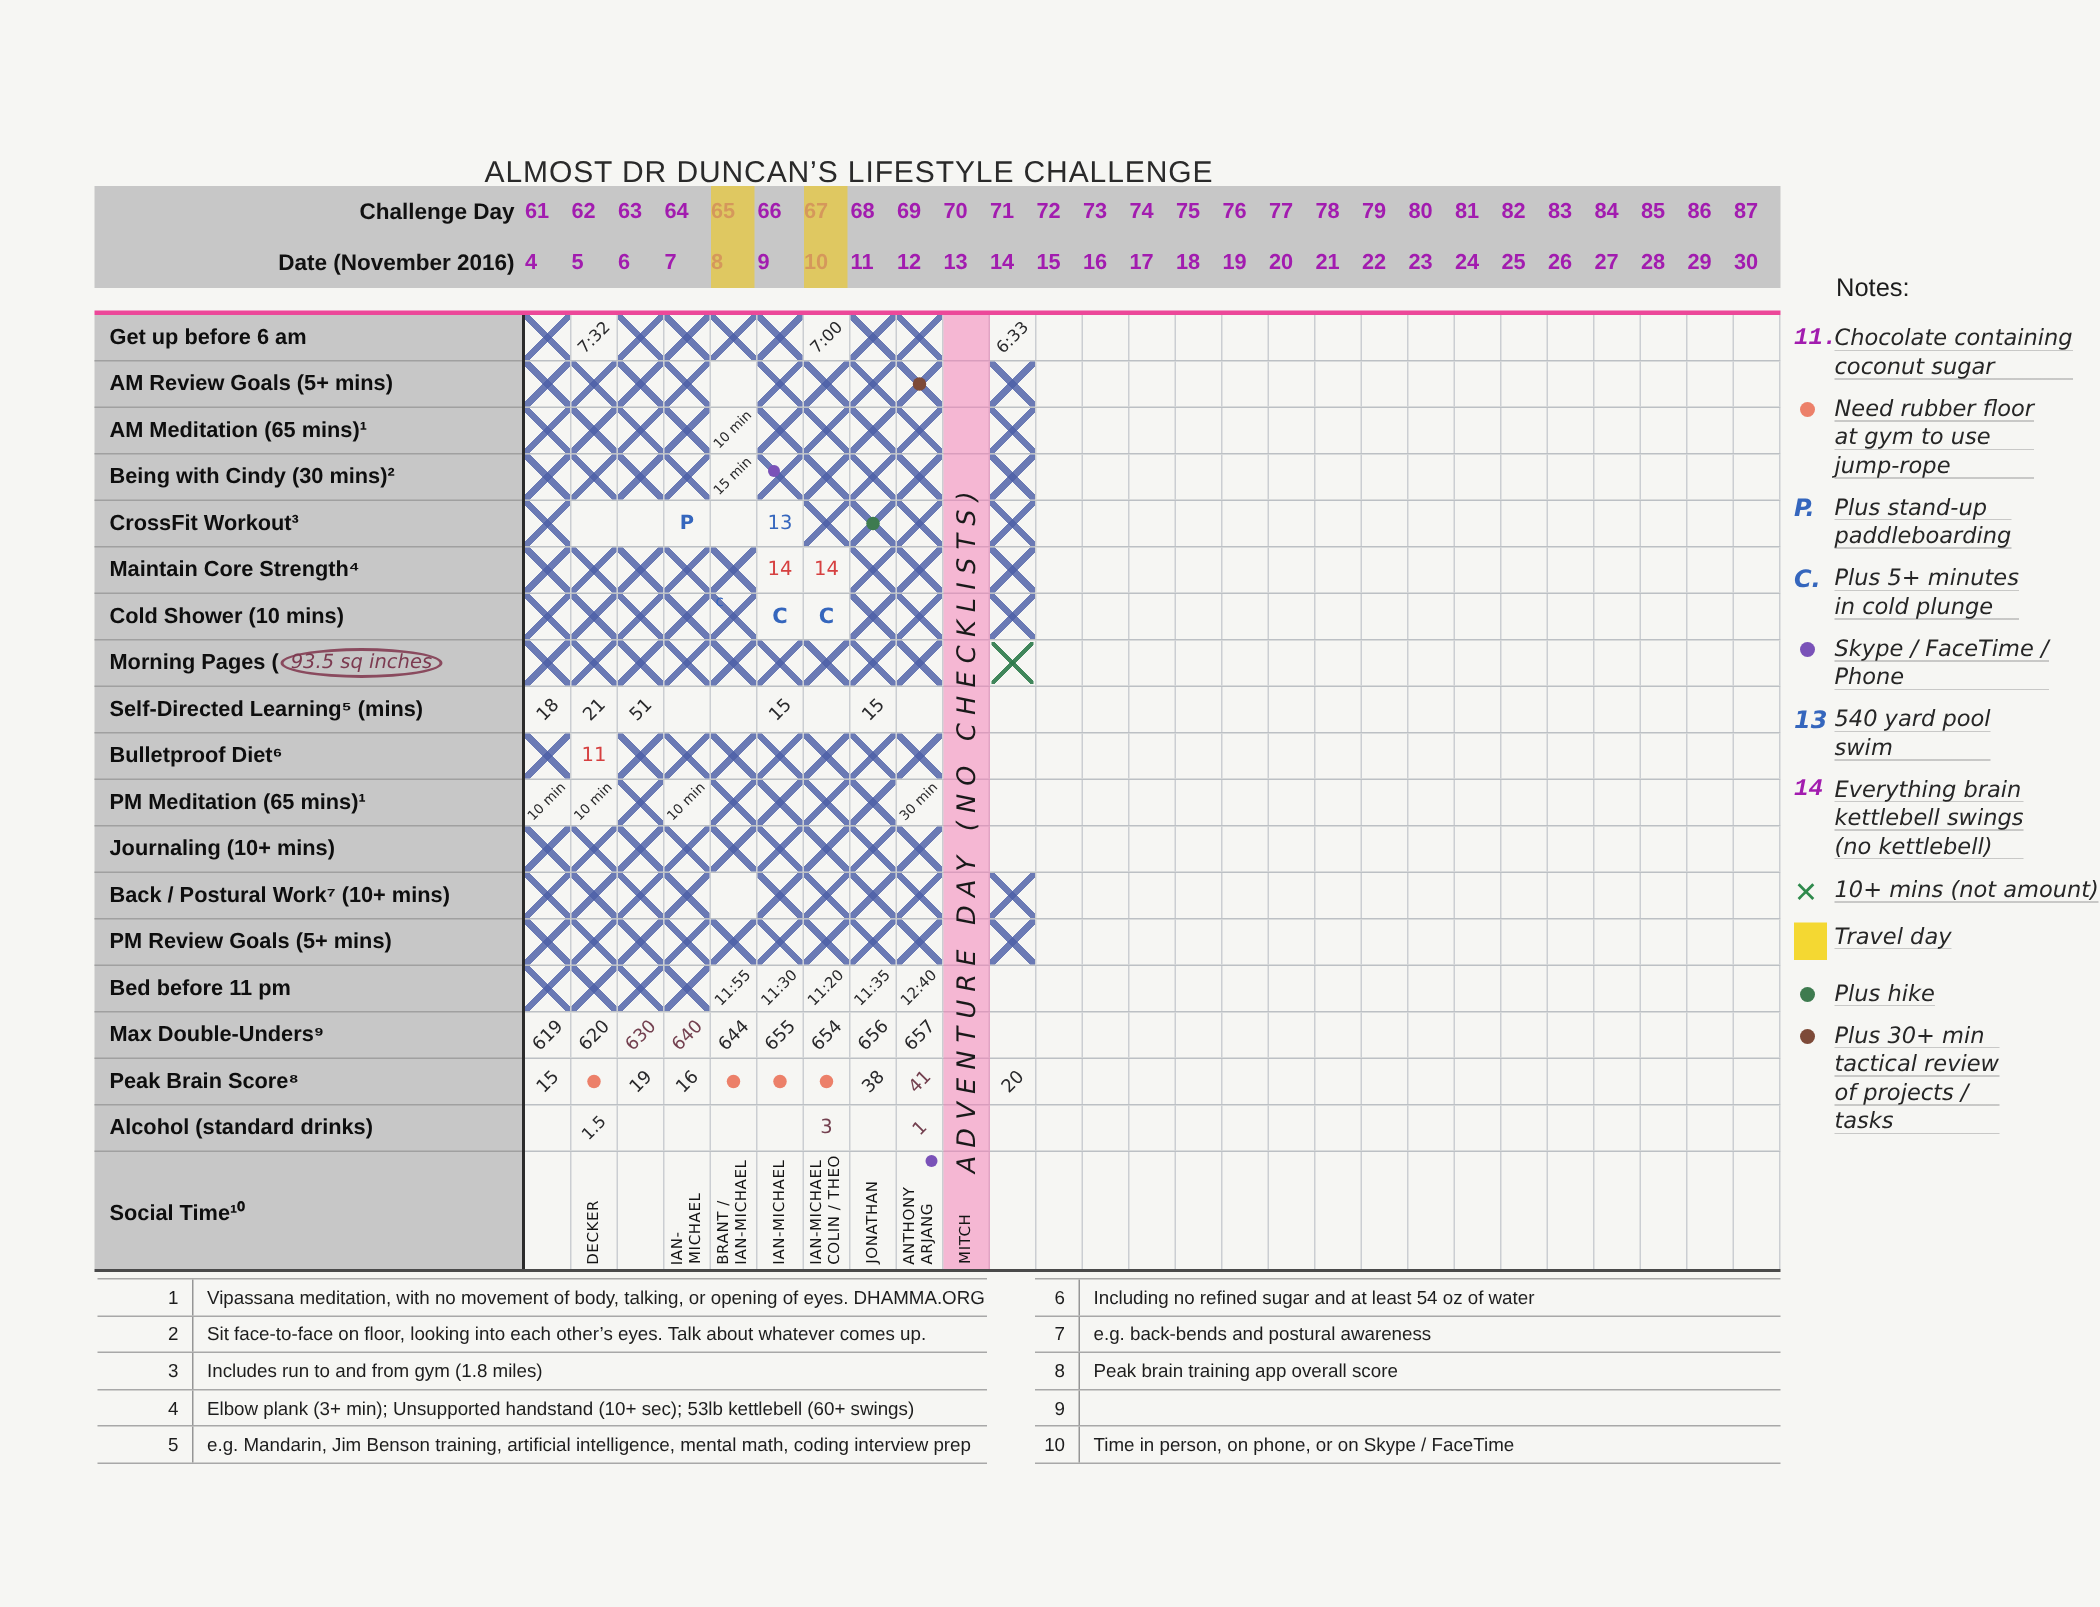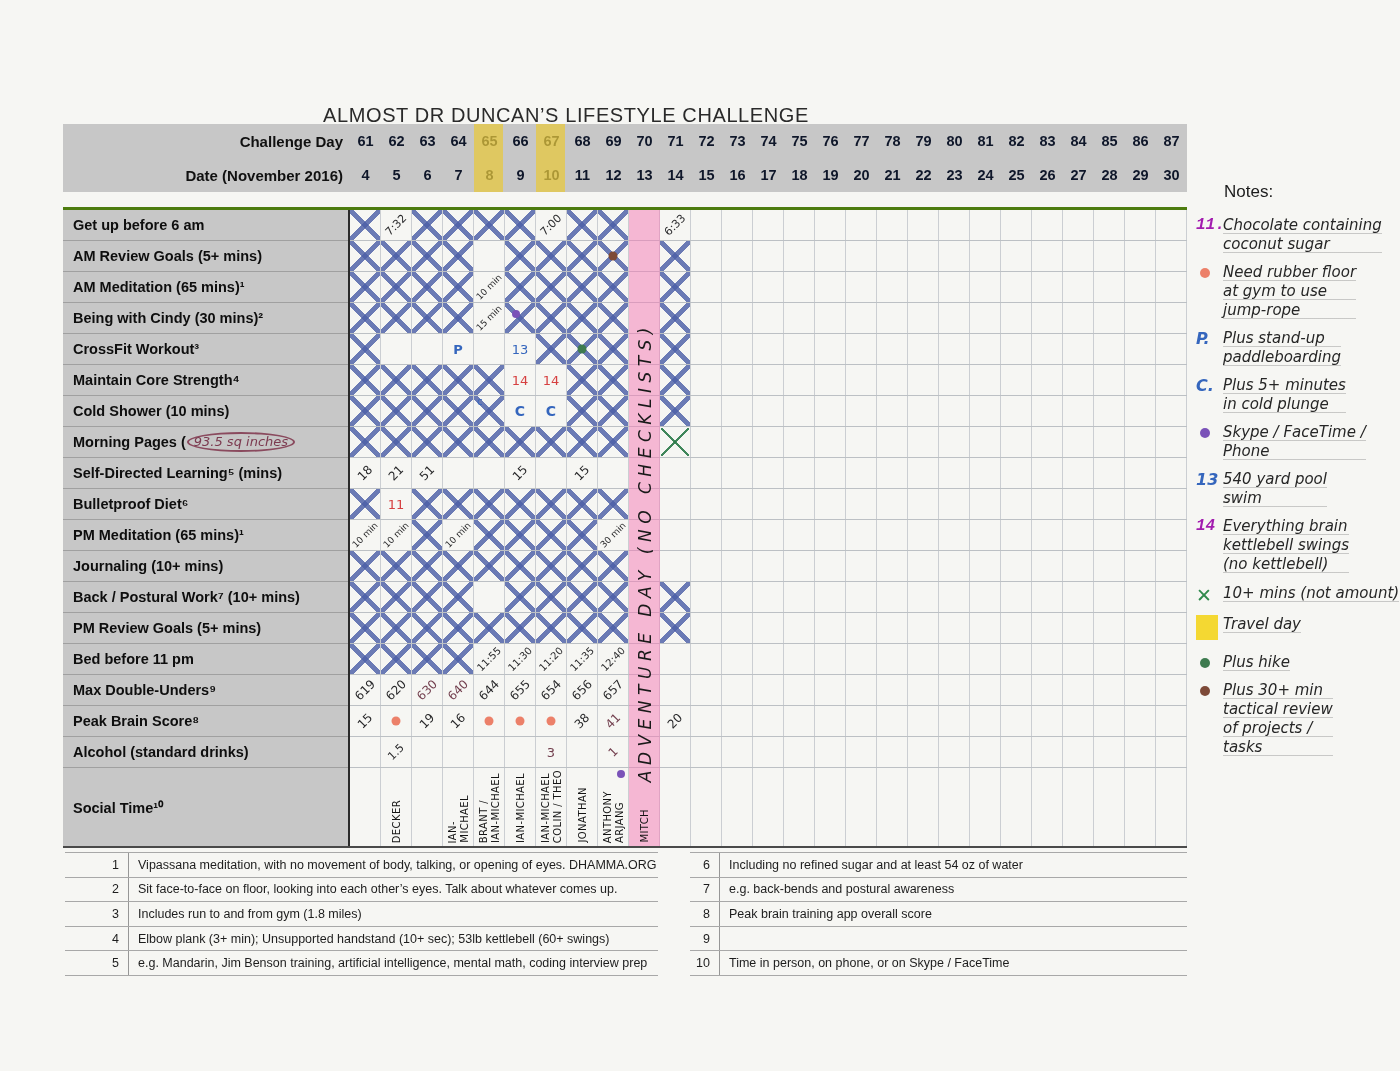--- a/index.html
+++ b/index.html
@@ -5,25 +5,25 @@
   html,body{margin:0;padding:0;background:#e9e9e7;}
   .page{position:relative;width:1400px;height:1071px;background:#f6f6f3;overflow:hidden;
         font-family:"Liberation Sans",sans-serif;}
   .title{position:absolute;left:0;top:104px;width:1132px;text-align:center;
          font-size:20px;letter-spacing:.6px;color:#2a2a2a;}
   
   .hdr{position:absolute;left:63px;top:124px;width:1124px;height:68px;background:#c7c7c7;}
   .hdr-row{height:34px;display:flex;align-items:center;}
   .hdr-label{width:287px;text-align:right;font-weight:bold;font-size:15px;color:#111;
              box-sizing:border-box;padding-right:7px;flex:none;}
-  .hdr-num{width:31px;flex:none;text-align:center;font-weight:bold;font-size:14.5px;color:#0f172a;}
+  .hdr-num{width:31px;flex:none;text-align:left;font-weight:bold;font-size:14.5px;color:#a21caf;}
   .yband{position:absolute;top:0;height:68px;width:29px;background:rgba(233,201,58,.72);}
   
   .chart{position:absolute;left:63px;top:207px;width:1124px;height:636px;
-         border-top:3px solid #4d7c0f;border-bottom:2px solid #4a4a4a;}
+         border-top:3px solid #ec4899;border-bottom:2px solid #4a4a4a;}
   .labels{position:absolute;left:0;top:0;width:285px;height:636px;background:#c7c7c7;
           border-right:2px solid #2b2b2b;}
   .lab-row{box-sizing:border-box;height:31px;border-bottom:1px solid #a0a0a0;display:flex;
            align-items:center;padding-left:10px;font-weight:bold;font-size:14.5px;color:#0e0e0e;
            white-space:nowrap;}
   .lab-row.tall{height:78px;border-bottom:none;}
   .hw-circle{font-family:"DejaVu Sans",sans-serif;font-style:italic;font-weight:normal;
              font-size:13px;color:#7c3a50;border:2px solid #8a4a5e;border-radius:50%;
              padding:0 5px 1px 5px;margin-left:1px;}
   .grid{position:absolute;left:287px;top:0;width:837px;height:636px;}

